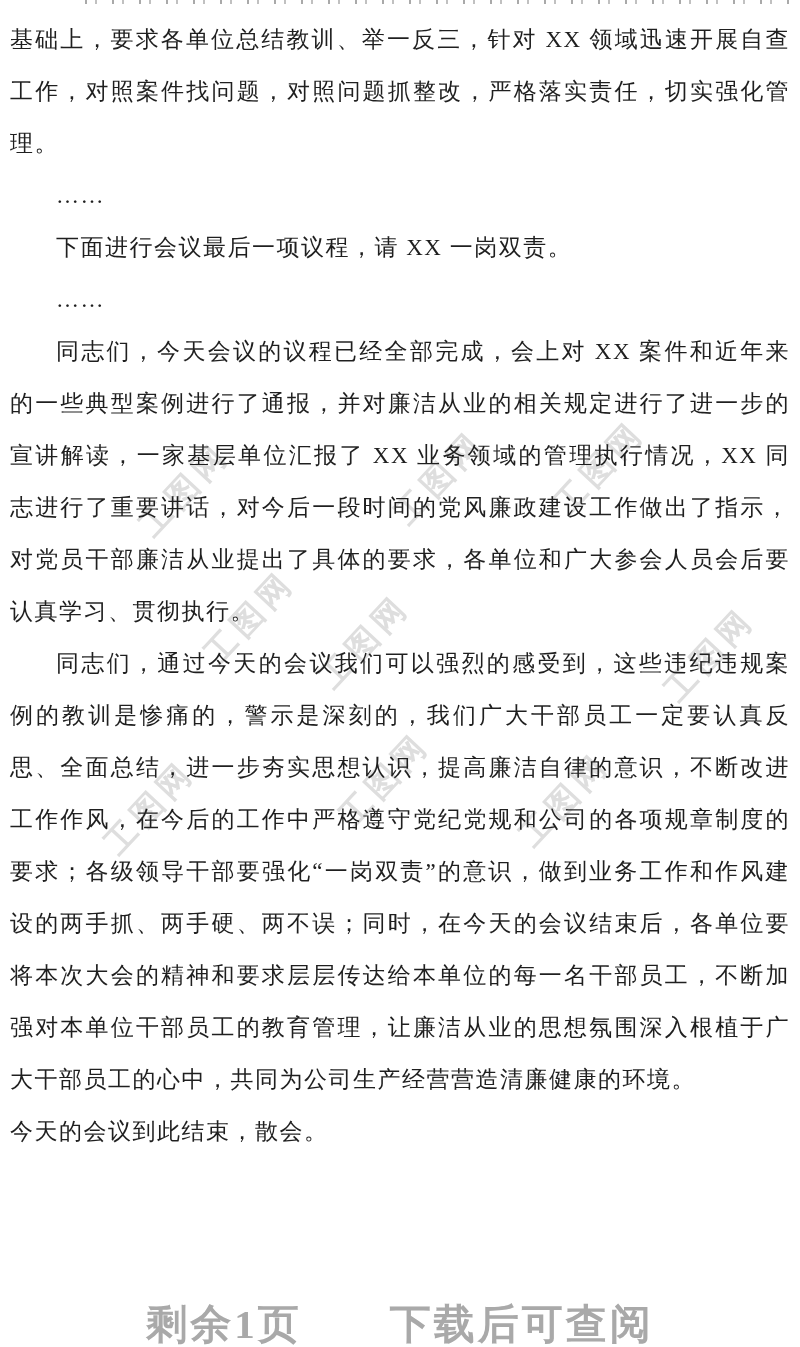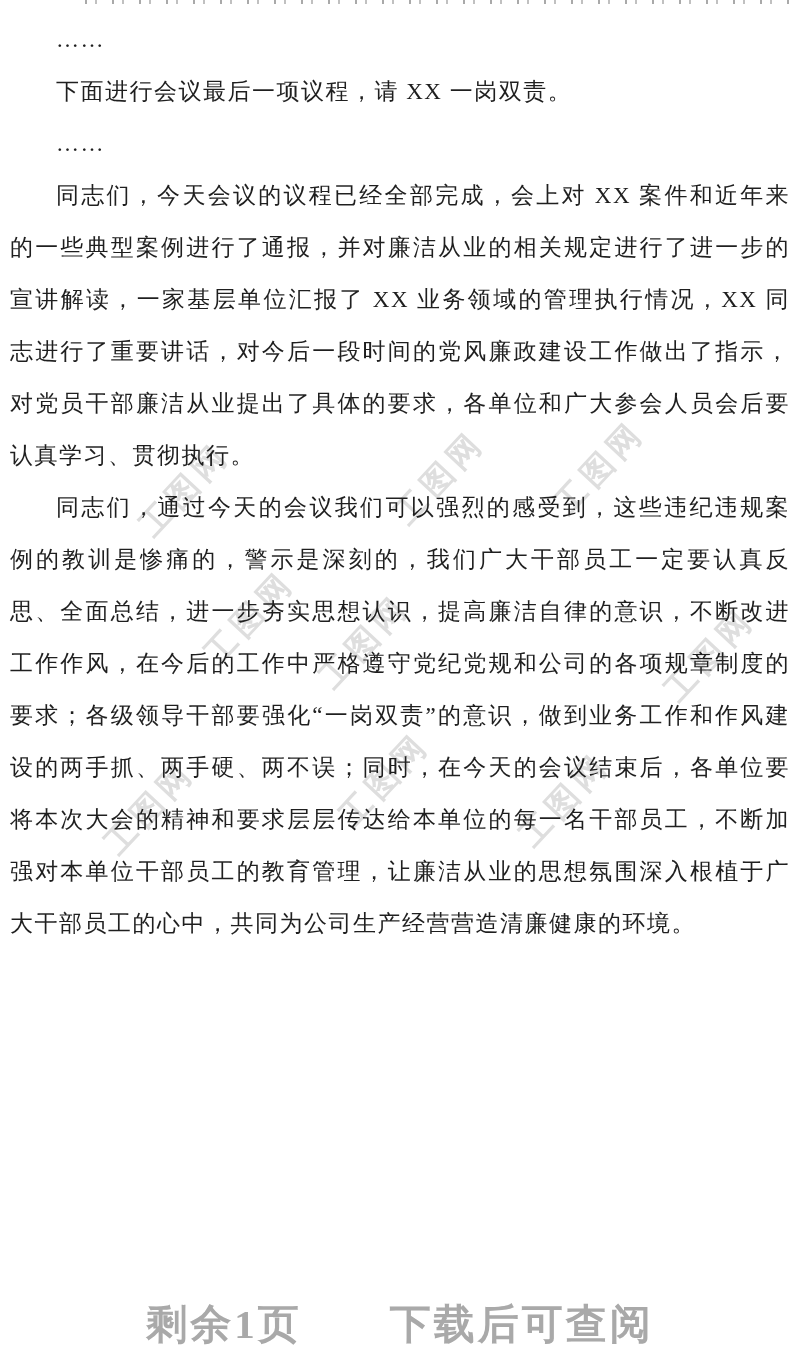--- a/index.html
+++ b/index.html
@@ -69,22 +69,24 @@
       <div class="wm" style="left: 600px; top: 468px; color: rgb(222, 222, 222);">工图网</div>
       <div class="wm" style="left: 250px; top: 618px; color: rgb(222, 222, 222);">工图网</div>
       <div class="wm" style="left: 365px; top: 642px; color: rgb(222, 222, 222);">工图网</div>
       <div class="wm" style="left: 710px; top: 655px; color: rgb(222, 222, 222);">工图网</div>
       <div class="wm" style="left: 150px; top: 808px; color: rgb(222, 222, 222);">工图网</div>
       <div class="wm" style="left: 385px; top: 780px; color: rgb(222, 222, 222);">工图网</div>
       <div class="wm" style="left: 565px; top: 800px; color: rgb(222, 222, 222);">工图网</div>
     </div>
 
   <div class="content" id="content" style="color: rgb(31, 31, 31);">
+      <p class="">基础上，要求各单位总结教训、举一反三，针对 XX 领域迅速开展自查工作，对照案件找问题，对照问题抓整改，严格落实责任，切实强化管理。</p>
       <p class="indent">……</p>
       <p class="indent">下面进行会议最后一项议程，请 XX 一岗双责。</p>
       <p class="indent">……</p>
       <p class="indent">同志们，今天会议的议程已经全部完成，会上对 XX 案件和近年来的一些典型案例进行了通报，并对廉洁从业的相关规定进行了进一步的宣讲解读，一家基层单位汇报了 XX 业务领域的管理执行情况，XX 同志进行了重要讲话，对今后一段时间的党风廉政建设工作做出了指示，对党员干部廉洁从业提出了具体的要求，各单位和广大参会人员会后要认真学习、贯彻执行。</p>
       <p class="indent">同志们，通过今天的会议我们可以强烈的感受到，这些违纪违规案例的教训是惨痛的，警示是深刻的，我们广大干部员工一定要认真反思、全面总结，进一步夯实思想认识，提高廉洁自律的意识，不断改进工作作风，在今后的工作中严格遵守党纪党规和公司的各项规章制度的要求；各级领导干部要强化“一岗双责”的意识，做到业务工作和作风建设的两手抓、两手硬、两不误；同时，在今天的会议结束后，各单位要将本次大会的精神和要求层层传达给本单位的每一名干部员工，不断加强对本单位干部员工的教育管理，让廉洁从业的思想氛围深入根植于广大干部员工的心中，共同为公司生产经营营造清廉健康的环境。</p>
+      <p class="">今天的会议到此结束，散会。</p>
     </div>
 
   <div class="footer-banner" style="color: rgb(169, 169, 169);">剩余1页　　下载后可查阅</div>
 
 </div>
 
 </body></html>

